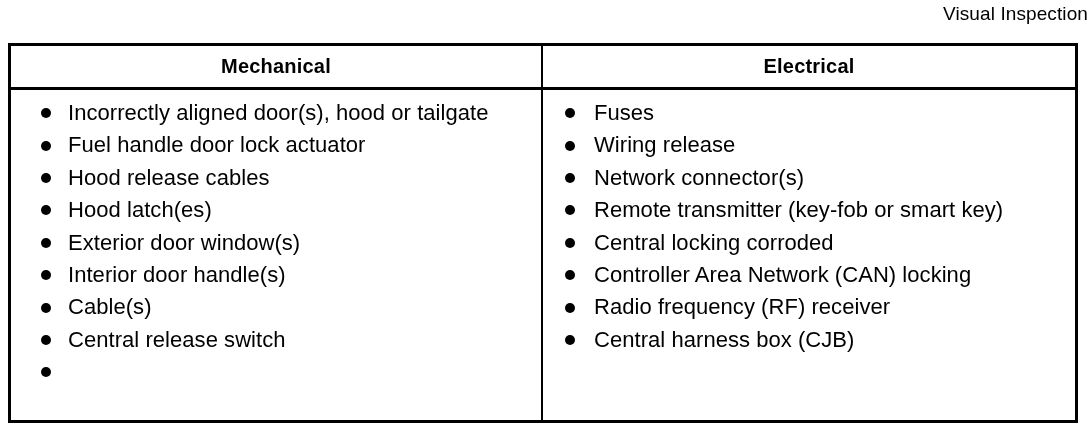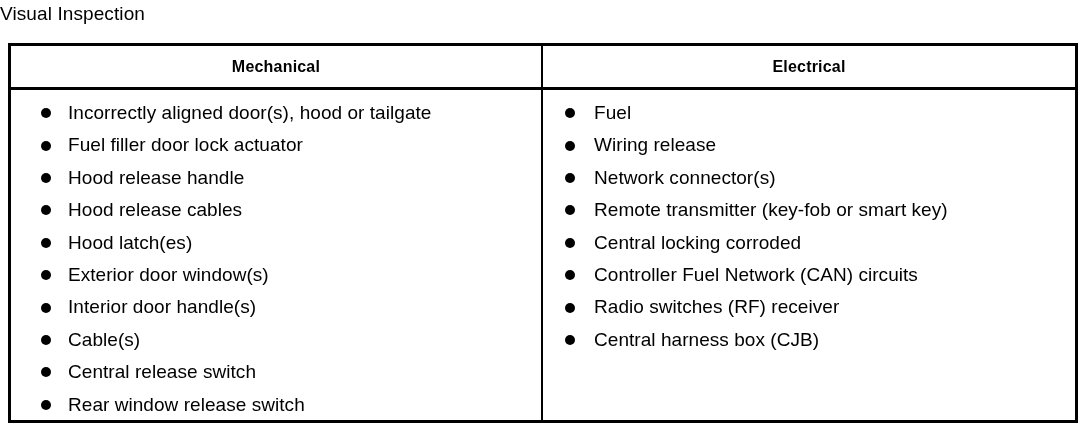--- a/index.html
+++ b/index.html
@@ -13,21 +13,21 @@
     font-family: "Liberation Sans", sans-serif;
     color: #000000;
     overflow: hidden;
     position: relative;
   }
   #page-title {
     position: absolute;
     top: 2px;
     left: 0;
     width: 1088px;
-    text-align: left;
+    text-align: right;
     font-size: 19px;
     line-height: 24px;
     font-weight: 400;
     letter-spacing: 0.1px;
     white-space: nowrap;
   }
   #inspection-table {
     position: absolute;
     left: 8px;
     top: 43px;
@@ -49,21 +49,21 @@
     border-bottom: 3px solid #000000;
     box-sizing: content-box;
   }
   .header-cell {
     flex: 0 0 50%;
     width: 50%;
     box-sizing: border-box;
     display: flex;
     align-items: center;
     justify-content: center;
-    font-size: 16px;
+    font-size: 20px;
     font-weight: 700;
     letter-spacing: 0.2px;
     white-space: nowrap;
   }
   .header-cell.left {
     border-right: 2px solid #000000;
   }
   .body-row {
     display: flex;
     height: 333px;
@@ -79,21 +79,21 @@
   }
   .item-list {
     list-style: none;
     margin: 0;
     padding: 0;
   }
   .item-list li {
     position: relative;
     height: 32.4px;
     line-height: 32.4px;
-    font-size: 19px;
+    font-size: 22px;
     letter-spacing: 0.05px;
     white-space: nowrap;
     padding-left: 57px;
   }
   .item-list li .bullet {
     position: absolute;
     left: 30px;
     top: 50%;
     margin-top: -5px;
     width: 10px;
@@ -120,40 +120,39 @@
     <div class="header-row">
       <div class="header-cell left">Mechanical</div>
       <div class="header-cell right">Electrical</div>
     </div>
 
     <div class="body-row">
 
       <div class="body-cell left">
         <ul class="item-list">
           <li><span class="bullet"></span><span>Incorrectly aligned door(s), hood or tailgate</span></li>
-          <li><span class="bullet"></span><span>Fuel filler door lock actuator</span></li>
-          <li><span class="bullet"></span><span>Hood release handle</span></li>
+          <li><span class="bullet"></span><span>Fuel handle door lock actuator</span></li>
           <li><span class="bullet"></span><span>Hood release cables</span></li>
           <li><span class="bullet"></span><span>Hood latch(es)</span></li>
           <li><span class="bullet"></span><span>Exterior door window(s)</span></li>
           <li><span class="bullet"></span><span>Interior door handle(s)</span></li>
           <li><span class="bullet"></span><span>Cable(s)</span></li>
           <li><span class="bullet"></span><span>Central release switch</span></li>
-          <li><span class="bullet"></span><span>Rear window release switch</span></li>
+          <li><span class="bullet"></span></li>
         </ul>
       </div>
 
       <div class="body-cell right">
         <ul class="item-list">
-          <li><span class="bullet"></span><span>Fuel</span></li>
+          <li><span class="bullet"></span><span>Fuses</span></li>
           <li><span class="bullet"></span><span>Wiring release</span></li>
           <li><span class="bullet"></span><span>Network connector(s)</span></li>
           <li><span class="bullet"></span><span>Remote transmitter (key-fob or smart key)</span></li>
           <li><span class="bullet"></span><span>Central locking corroded</span></li>
-          <li><span class="bullet"></span><span>Controller Fuel Network (CAN) circuits</span></li>
-          <li><span class="bullet"></span><span>Radio switches (RF) receiver</span></li>
+          <li><span class="bullet"></span><span>Controller Area Network (CAN) locking</span></li>
+          <li><span class="bullet"></span><span>Radio frequency (RF) receiver</span></li>
           <li><span class="bullet"></span><span>Central harness box (CJB)</span></li>
         </ul>
       </div>
 
     </div>
   </div>
 </div>
 
 </body></html>

